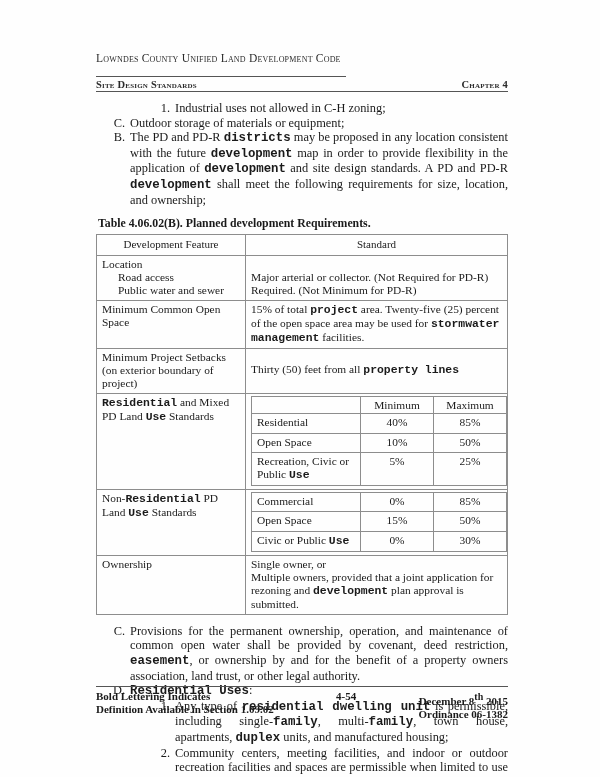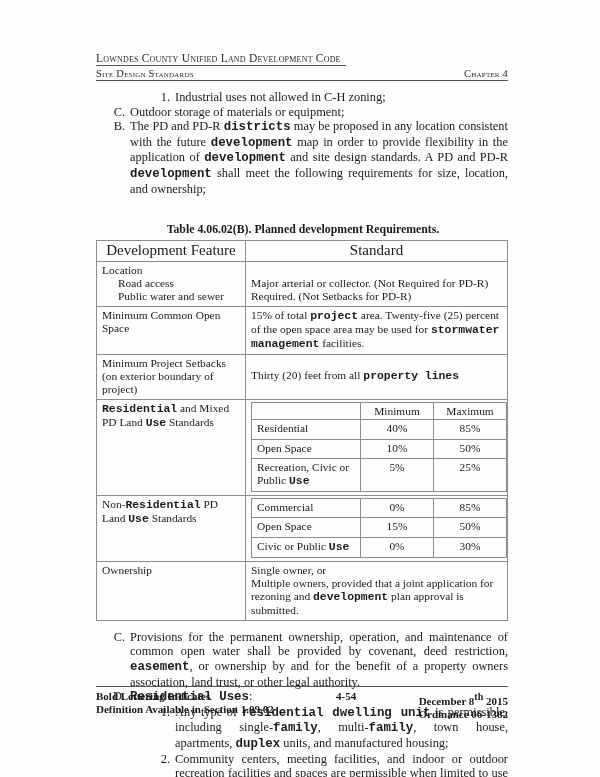--- a/index.html
+++ b/index.html
@@ -28,32 +28,33 @@
     top: 52px;
     width: 412px;
   }
 
   
   .hdr-line1 {
     font-variant: small-caps;
     font-size: 11.5px;
     letter-spacing: .2px;
     color: #2b2b2b;
-    padding-bottom: 1px;
+    padding-bottom: 12px;
     border-bottom: 1px solid #555;
     display: block;
     width: 250px;
   }
   .hdr-row2 {
     display: flex;
     justify-content: space-between;
     align-items: flex-end;
     border-bottom: 1px solid #555;
     padding-bottom: 1px;
     margin-top: 2px;
+    font-weight: bold;
   }
   .hdr-left2, .hdr-right2 {
     font-variant: small-caps;
     font-size: 10.5px;
     color: #2b2b2b;
     letter-spacing: .2px;
   }
 
   
   .body-block { margin-top: 9px; }
@@ -77,40 +78,39 @@
 
   .lvl-alpha { padding-left: 14px; }
   .lvl-alpha .marker { width: 15px; }
 
   b { font-weight: bold; font-family: Liberation Mono, monospace; }
 
   
   .tbl-caption {
     font-size: 11.8px;
     font-weight: bold;
-    margin: 26px 0 3px 2px;
-    text-align: center;
+    margin: 9px 0 3px 2px;
   }
   table.reqs {
     width: 100%;
     border-collapse: collapse;
     table-layout: fixed;
     font-size: 11.4px;
     line-height: 13px;
   }
   table.reqs td, table.reqs th {
     border: 1px solid #8d8d8d;
     padding: 2px 5px 3px 5px;
     vertical-align: top;
     font-weight: normal;
     text-align: left;
   }
   table.reqs th {
     text-align: center;
-    font-size: 15px;
+    font-size: 11px;
     padding: 3px 4px 4px 4px;
   }
   .col-feature { width: 140px; }
   .nested {
     width: 100%;
     border-collapse: collapse;
     table-layout: fixed;
     font-size: 11.4px;
     line-height: 13.2px;
   }
@@ -192,32 +192,32 @@
 
       <tr>
         <td>
           <span>Location</span>
           <span class="indent-1">Road access</span>
           <span class="indent-1">Public water and sewer</span>
         </td>
         <td>
           <div style="height:13px"></div>
           <div>Major arterial or collector. (Not Required for PD-R)</div>
-          <div>Required. (Not Setbacks for PD-R)</div>
+          <div>Required. (Not Minimum for PD-R)</div>
         </td>
       </tr>
 
       <tr>
         <td>Minimum Common Open Space</td>
         <td><span>15% of total </span><b>project</b><span> area.  Twenty-five (25) percent of the open space area may be used for </span><b>stormwater management</b><span> facilities.</span></td>
       </tr>
 
       <tr>
         <td>Minimum Project Setbacks (on exterior boundary of project)</td>
-        <td style="padding-top:14px"><span>Thirty (20) feet from all </span><b>property lines</b></td>
+        <td style="padding-top:14px"><span>Thirty (50) feet from all </span><b>property lines</b></td>
       </tr>
 
       <tr>
         <td><b>Residential</b><span> and Mixed PD Land </span><b>Use</b><span> Standards</span></td>
         <td class="pad-cell">
           <table class="nested">
             <tbody>
                   <tr>
               <td class="hdrcell"></td>
               <td class="numcol hdrcell">Minimum</td>

